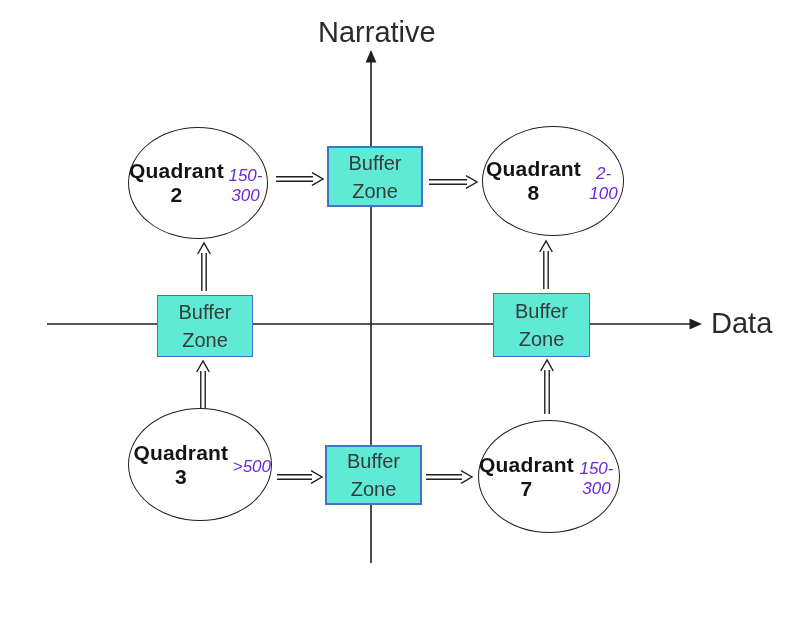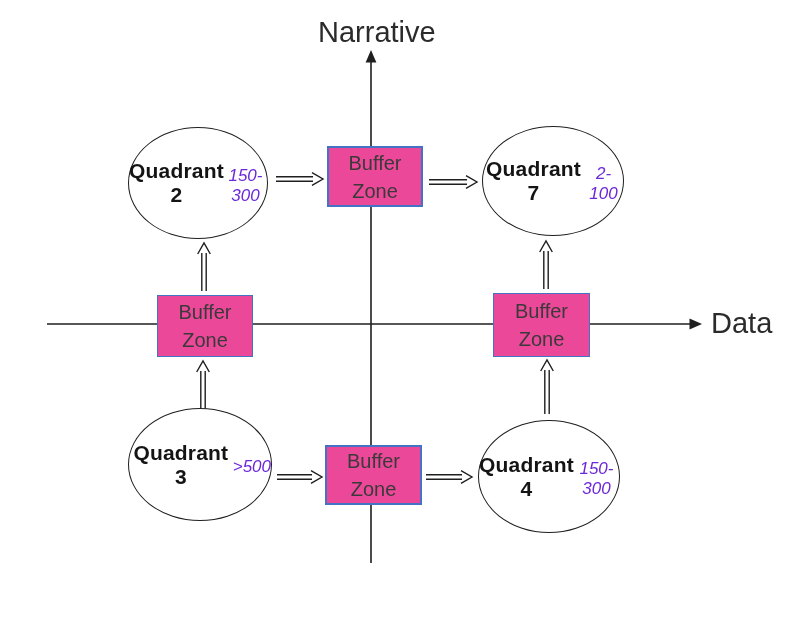--- a/index.html
+++ b/index.html
@@ -13,21 +13,21 @@
   }
   .ellipse-node{
     position:absolute;border:1.6px solid #1f1f1f;border-radius:50%;
     background:#ffffff;display:flex;flex-direction:row;align-items:center;
     justify-content:space-between;text-align:center;box-sizing:border-box;
   }
   .q-title{font-weight:700;font-size:21px;color:#141414;letter-spacing:.2px;}
   .q-range{font-style:italic;font-size:17px;color:#6d28d9;margin-top:5px;}
   .buffer-box{
     position:absolute;border:1.7px solid var(--accent,#4472C4);
-    background:#ec4899;display:flex;align-items:center;justify-content:center;
+    background:#5eead4;display:flex;align-items:center;justify-content:center;
     text-align:center;box-sizing:border-box;
   }
   .buffer-label{
     font-size:20px;line-height:1.4;color:#3a3a3a;width:80px;margin:0 auto;
   }
   .conn{stroke:#1f1f1f;stroke-width:1.4;fill:none;}
   .axis{stroke:#1f1f1f;stroke-width:1.6;fill:none;}
   .axis-head{fill:#1f1f1f;stroke:none;}
 </style>
 </head>
@@ -49,36 +49,36 @@
     <path class="conn" d="M 277 474.8 H 312 M 277 479.2 H 312 M 311 470.7 L 322 477 L 311 483.3"></path>
     <path class="conn" d="M 426 474.8 H 462 M 426 479.2 H 462 M 461 470.7 L 472 477 L 461 483.3"></path>
     <path class="conn" d="M 544.8 414 V 370 M 549.2 414 V 370 M 540.7 371 L 547 360 L 553.3 371"></path>
     <path class="conn" d="M 543.8 289 V 251 M 548.2 289 V 251 M 539.7 252 L 546 241 L 552.3 252"></path>
   </svg>
 
   <div class="axis-label" style="left:318px;top:16px;">Narrative</div>
   <div class="axis-label" style="left:711px;top:307px;text-align:center;">Data</div>
 
   <div class="ellipse-node" style="left:482px;top:126px;width:142px;height:110px;">
-    <div class="q-title">Quadrant 7</div>
+    <div class="q-title">Quadrant 8</div>
     <div class="q-range">2-100</div>
   </div>
 
   <div class="ellipse-node" style="left:128px;top:127px;width:140px;height:112px;">
     <div class="q-title">Quadrant 2</div>
     <div class="q-range">150-300</div>
   </div>
 
   <div class="ellipse-node" style="left:128px;top:408px;width:144px;height:113px;">
     <div class="q-title">Quadrant 3</div>
     <div class="q-range">&gt;500</div>
   </div>
 
   <div class="ellipse-node" style="left:478px;top:420px;width:142px;height:113px;">
-    <div class="q-title">Quadrant 4</div>
+    <div class="q-title">Quadrant 7</div>
     <div class="q-range">150-300</div>
   </div>
 
   <div class="buffer-box" style="left:327px;top:146px;width:96px;height:61px;border-width:2px;">
     <div class="buffer-label">Buffer Zone</div>
   </div>
 
   <div class="buffer-box" style="left:157px;top:295px;width:96px;height:62px;">
     <div class="buffer-label">Buffer Zone</div>
   </div>

